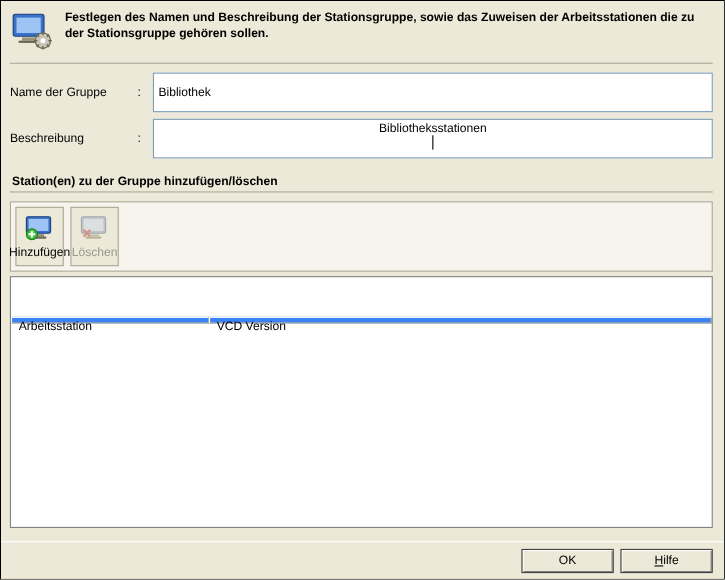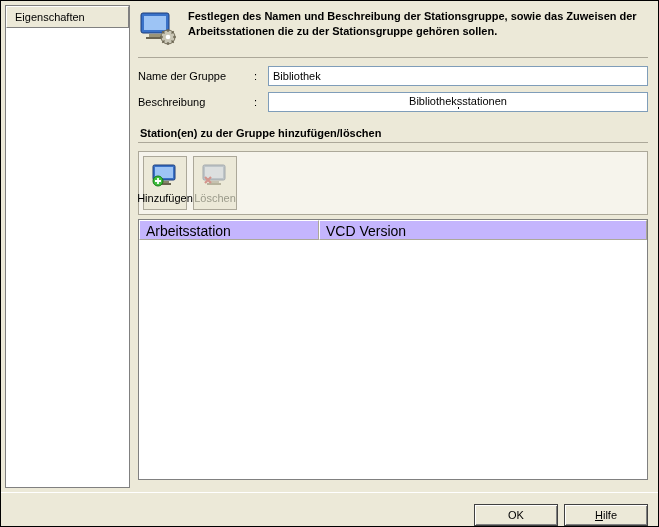--- a/index.html
+++ b/index.html
@@ -121,21 +121,21 @@
   .form-label {
     width: 110px;
   }
   .form-label-colon {
     width: 8px;
   }
   .text-input {
     flex: 1;
     border: 1px solid #7f9db9;
     background: #fff;
-    height: 20px;
+    height: 36px;
     padding: 2px 4px;
     font-family: Tahoma, Arial, sans-serif;
     font-size: 11px;
   }
   .toolbar {
     border: 1px solid #aca899;
     background: #f6f4ec;
     padding: 4px;
     display: flex;
     gap: 6px;
@@ -169,37 +169,38 @@
     display: flex;
     flex-direction: column;
     min-height: 0;
   }
   .table-headers {
     display: flex;
     height: 20px;
     flex-shrink: 0;
   }
   .th {
-    background: #c4b5fd;
+    background: #3b82f6;
     border: 1px solid #fff;
     border-right-color: #aca899;
     border-bottom-color: #aca899;
     padding: 2px 6px;
-    font-size: 14px;
-    cursor: pointer;
+    font-size: 11px;
+    cursor: pointer;
+    margin-top: 36px;
   }
   .th1 { width: 180px; }
   .th2 { flex: 1; }
   .table-body { flex: 1; }
   .footer {
     height: 34px;
     border-top: 1px solid #fff;
     background: #ece9d8;
     display: flex;
-    align-items: flex-end;
+    align-items: center;
     justify-content: flex-end;
     gap: 6px;
     padding: 0 10px;
   }
   .dlg-btn {
     width: 84px;
     height: 22px;
     background: #ece9d8;
     border: 1px solid #404040;
     box-shadow: inset 1px 1px 0 #fff, inset -1px -1px 0 #808080;
@@ -220,25 +221,20 @@
   }
 </style>
 </head>
 <body>
 
 <div class="window">
 
 
   <div class="client">
     <div class="body-row">
-      <div class="sidebar">
-        <div class="sidebar-tab">
-          <span>Eigenschaften</span>
-        </div>
-      </div>
 
       <div class="main">
 
         <div class="header-panel">
           <div class="header-icon">
             <svg width="40" height="38" viewBox="0 0 40 38">
               <rect x="3" y="4" width="28" height="20" rx="2" fill="#3a72c8" stroke="#1c3d7a"></rect>
               <rect x="6" y="7" width="22" height="14" fill="#9dc4f5"></rect>
               <rect x="11" y="25" width="12" height="3" fill="#9a9478"></rect>
               <rect x="8" y="28" width="18" height="2" fill="#6a6450"></rect>

